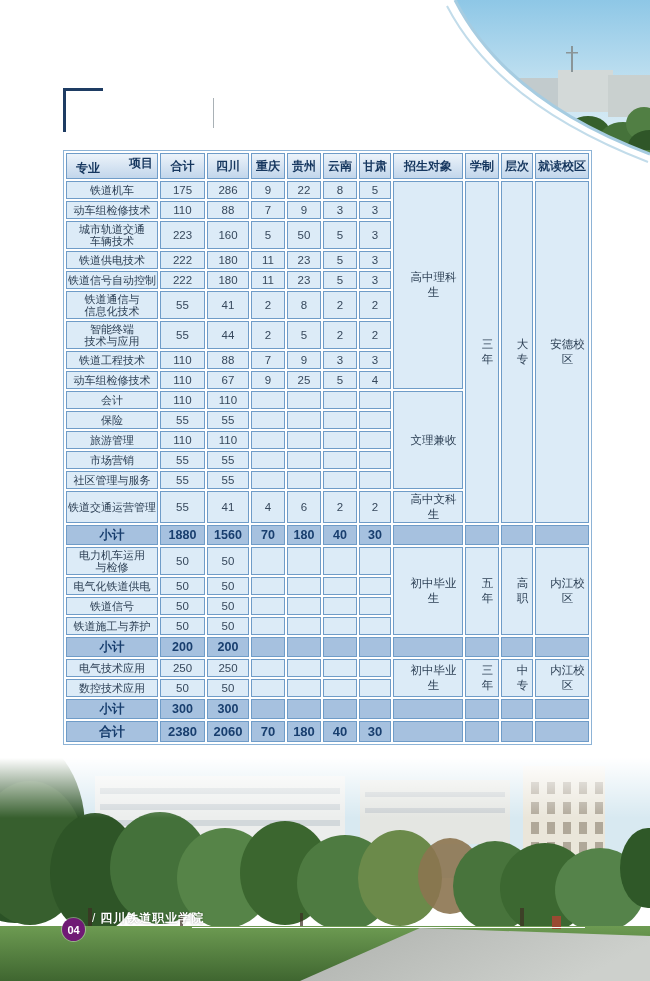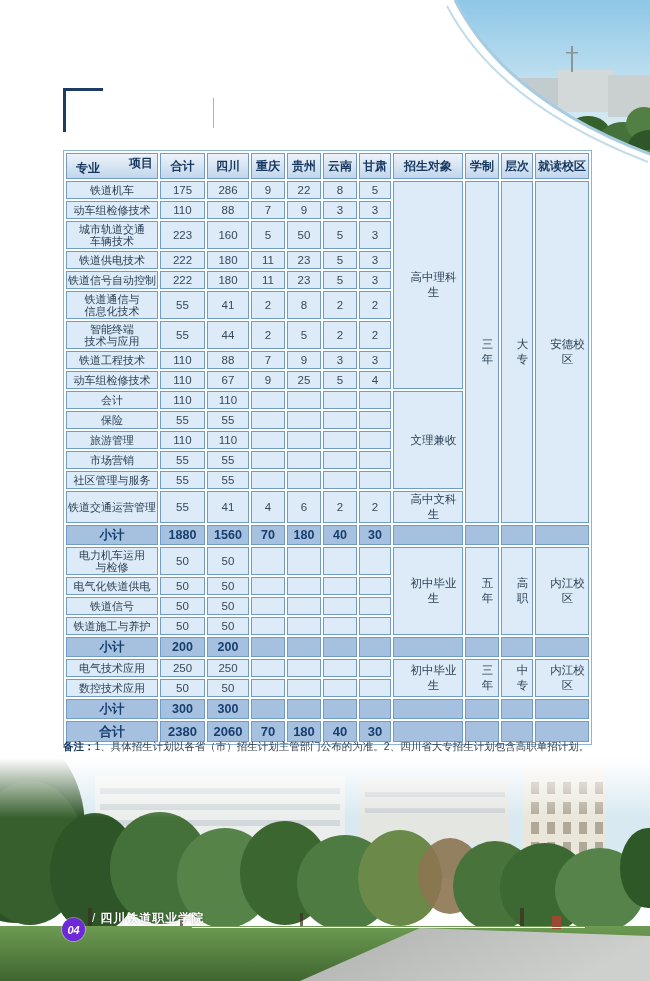--- a/index.html
+++ b/index.html
@@ -58,24 +58,23 @@
 
   
   .note { position:absolute; left:63px; top:740px; width:540px; font-size:10.5px; color:#333f4c; }
   .note .nlabel { color:#17365d; font-weight:bold; }
 
   
   .photo { position:absolute; left:0; top:758px; width:650px; height:223px; }
   .photo svg { position:absolute; left:0; top:0; }
   .badge {
     position:absolute; left:62px; top:160px; width:23px; height:23px;
-    border-radius:50%; background:#6d28d9; color:#fff; font-size:11px; font-weight:bold;
+    border-radius:50%; background:#701a75; color:#fff; font-size:11px; font-weight:bold;
     display:flex; align-items:center; justify-content:center;
     box-shadow:0 0 0 1px rgba(255,255,255,0.35);
-    font-style:italic;
   }
   .school { position:absolute; left:92px; top:152px; color:#fff; font-size:12px; font-weight:bold; letter-spacing:1px; text-shadow:0 0 2px rgba(0,0,0,0.4); }
   .school .slash { font-weight:normal; margin-right:4px; }
   .footer-rule { position:absolute; left:192px; top:169px; width:393px; height:1px; background:#ffffff; }
 </style>
 </head>
 <body>
 
 <div class="page">
 
@@ -410,23 +409,20 @@
         <td>30</td>
         <td></td>
         <td></td>
         <td></td>
         <td></td>
       </tr>
     </tbody>
       </table>
   </div>
 
-  <div class="note">
-    <span class="nlabel">备注：</span><span>1、具体招生计划以各省（市）招生计划主管部门公布的为准。2、四川省大专招生计划包含高职单招计划。</span>
-  </div>
 
   <div class="photo">
     <svg width="650" height="223" viewBox="0 0 650 223">
       <defs>
         <linearGradient id="grassG" x1="0" y1="0" x2="0" y2="1">
           <stop offset="0" stop-color="#6d9b52"></stop>
             <stop offset="1" stop-color="#3f6630"></stop>
         </linearGradient>
         <linearGradient id="roadG" x1="0" y1="0" x2="1" y2="0.3">
           <stop offset="0" stop-color="#aeb1ad"></stop>

